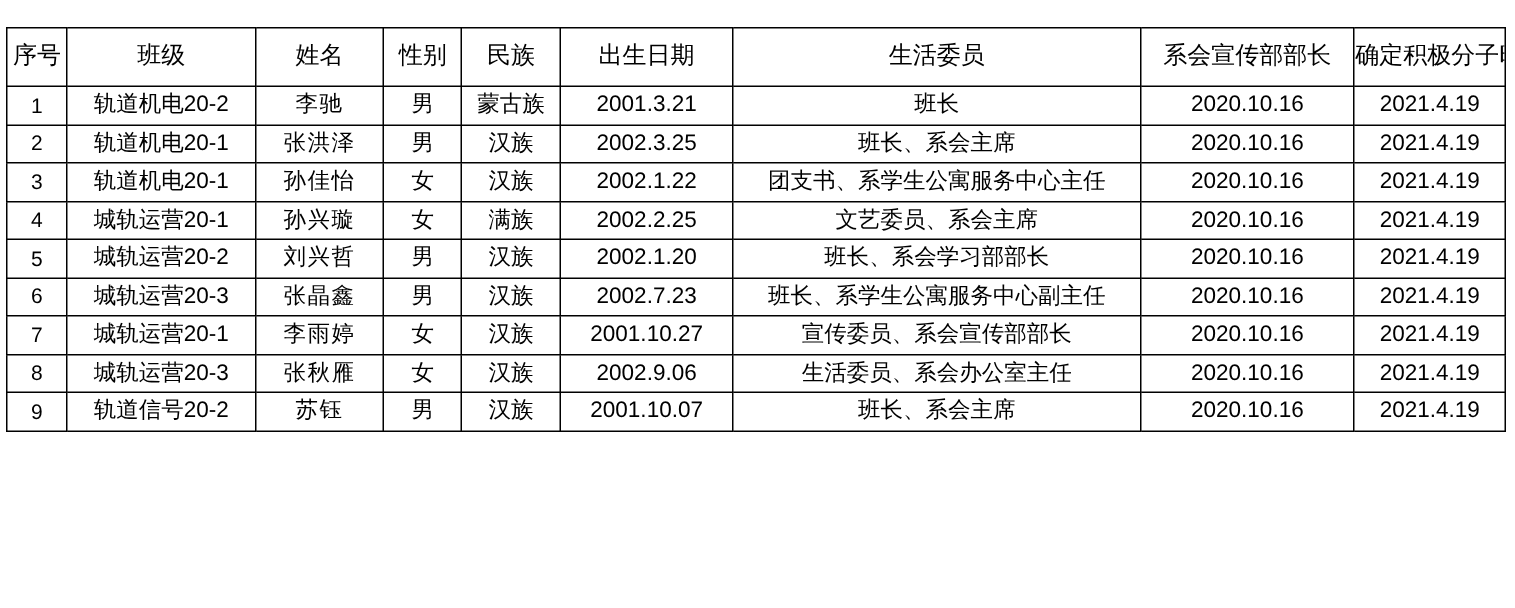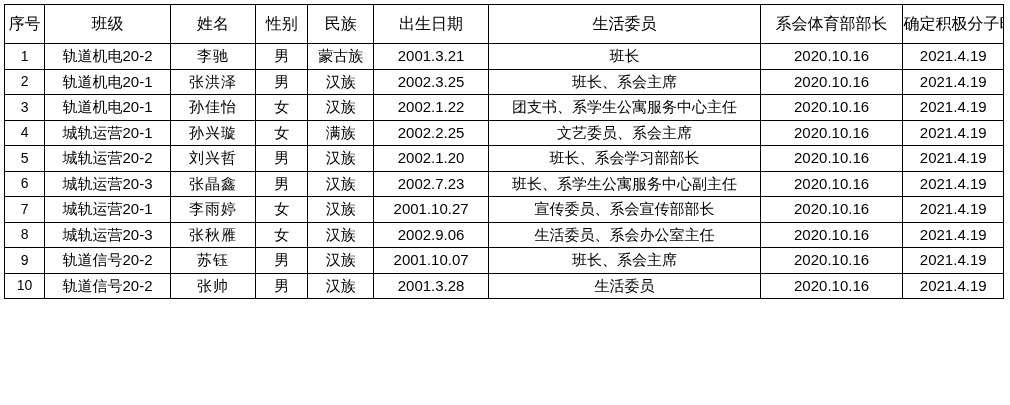--- a/index.html
+++ b/index.html
@@ -7,21 +7,21 @@
     padding: 0;
     background: #ffffff;
   }
   body {
     width: 1010px;
     height: 405px;
     font-family: "Liberation Sans", sans-serif;
     overflow: hidden;
   }
   .sheet {
-    padding: 4px 4px 0 4px;
+    padding: 18px 4px 0 4px;
     box-sizing: border-box;
   }
   table.grid {
     border-collapse: collapse;
     table-layout: fixed;
     width: 1000px;
     margin: 0;
   }
   table.grid td, table.grid th {
     border: 1px solid #000000;
@@ -78,21 +78,21 @@
     </colgroup>
     <thead>
       <tr>
         <td>序号</td>
         <td>班级</td>
         <td>姓名</td>
         <td>性别</td>
         <td>民族</td>
         <td>出生日期</td>
         <td>生活委员</td>
-        <td>系会体育部部长</td>
+        <td>系会宣传部部长</td>
         <td class="head-wrap">确定积极分子时间</td>
       </tr>
     </thead>
     <tbody>
         <tr>
           <td class="num">1</td>
           <td>轨道机电20-2</td>
           <td class="name">李驰</td>
           <td>男</td>
           <td>蒙古族</td>
@@ -182,26 +182,15 @@
           <td class="num">9</td>
           <td>轨道信号20-2</td>
           <td class="name">苏钰</td>
           <td>男</td>
           <td>汉族</td>
           <td>2001.10.07</td>
           <td>班长、系会主席</td>
           <td>2020.10.16</td>
           <td>2021.4.19</td>
         </tr>
-        <tr>
-          <td class="num">10</td>
-          <td>轨道信号20-2</td>
-          <td class="name">张帅</td>
-          <td>男</td>
-          <td>汉族</td>
-          <td>2001.3.28</td>
-          <td>生活委员</td>
-          <td>2020.10.16</td>
-          <td>2021.4.19</td>
-        </tr>
       </tbody>
   </table>
 </div>
 
 </body></html>

